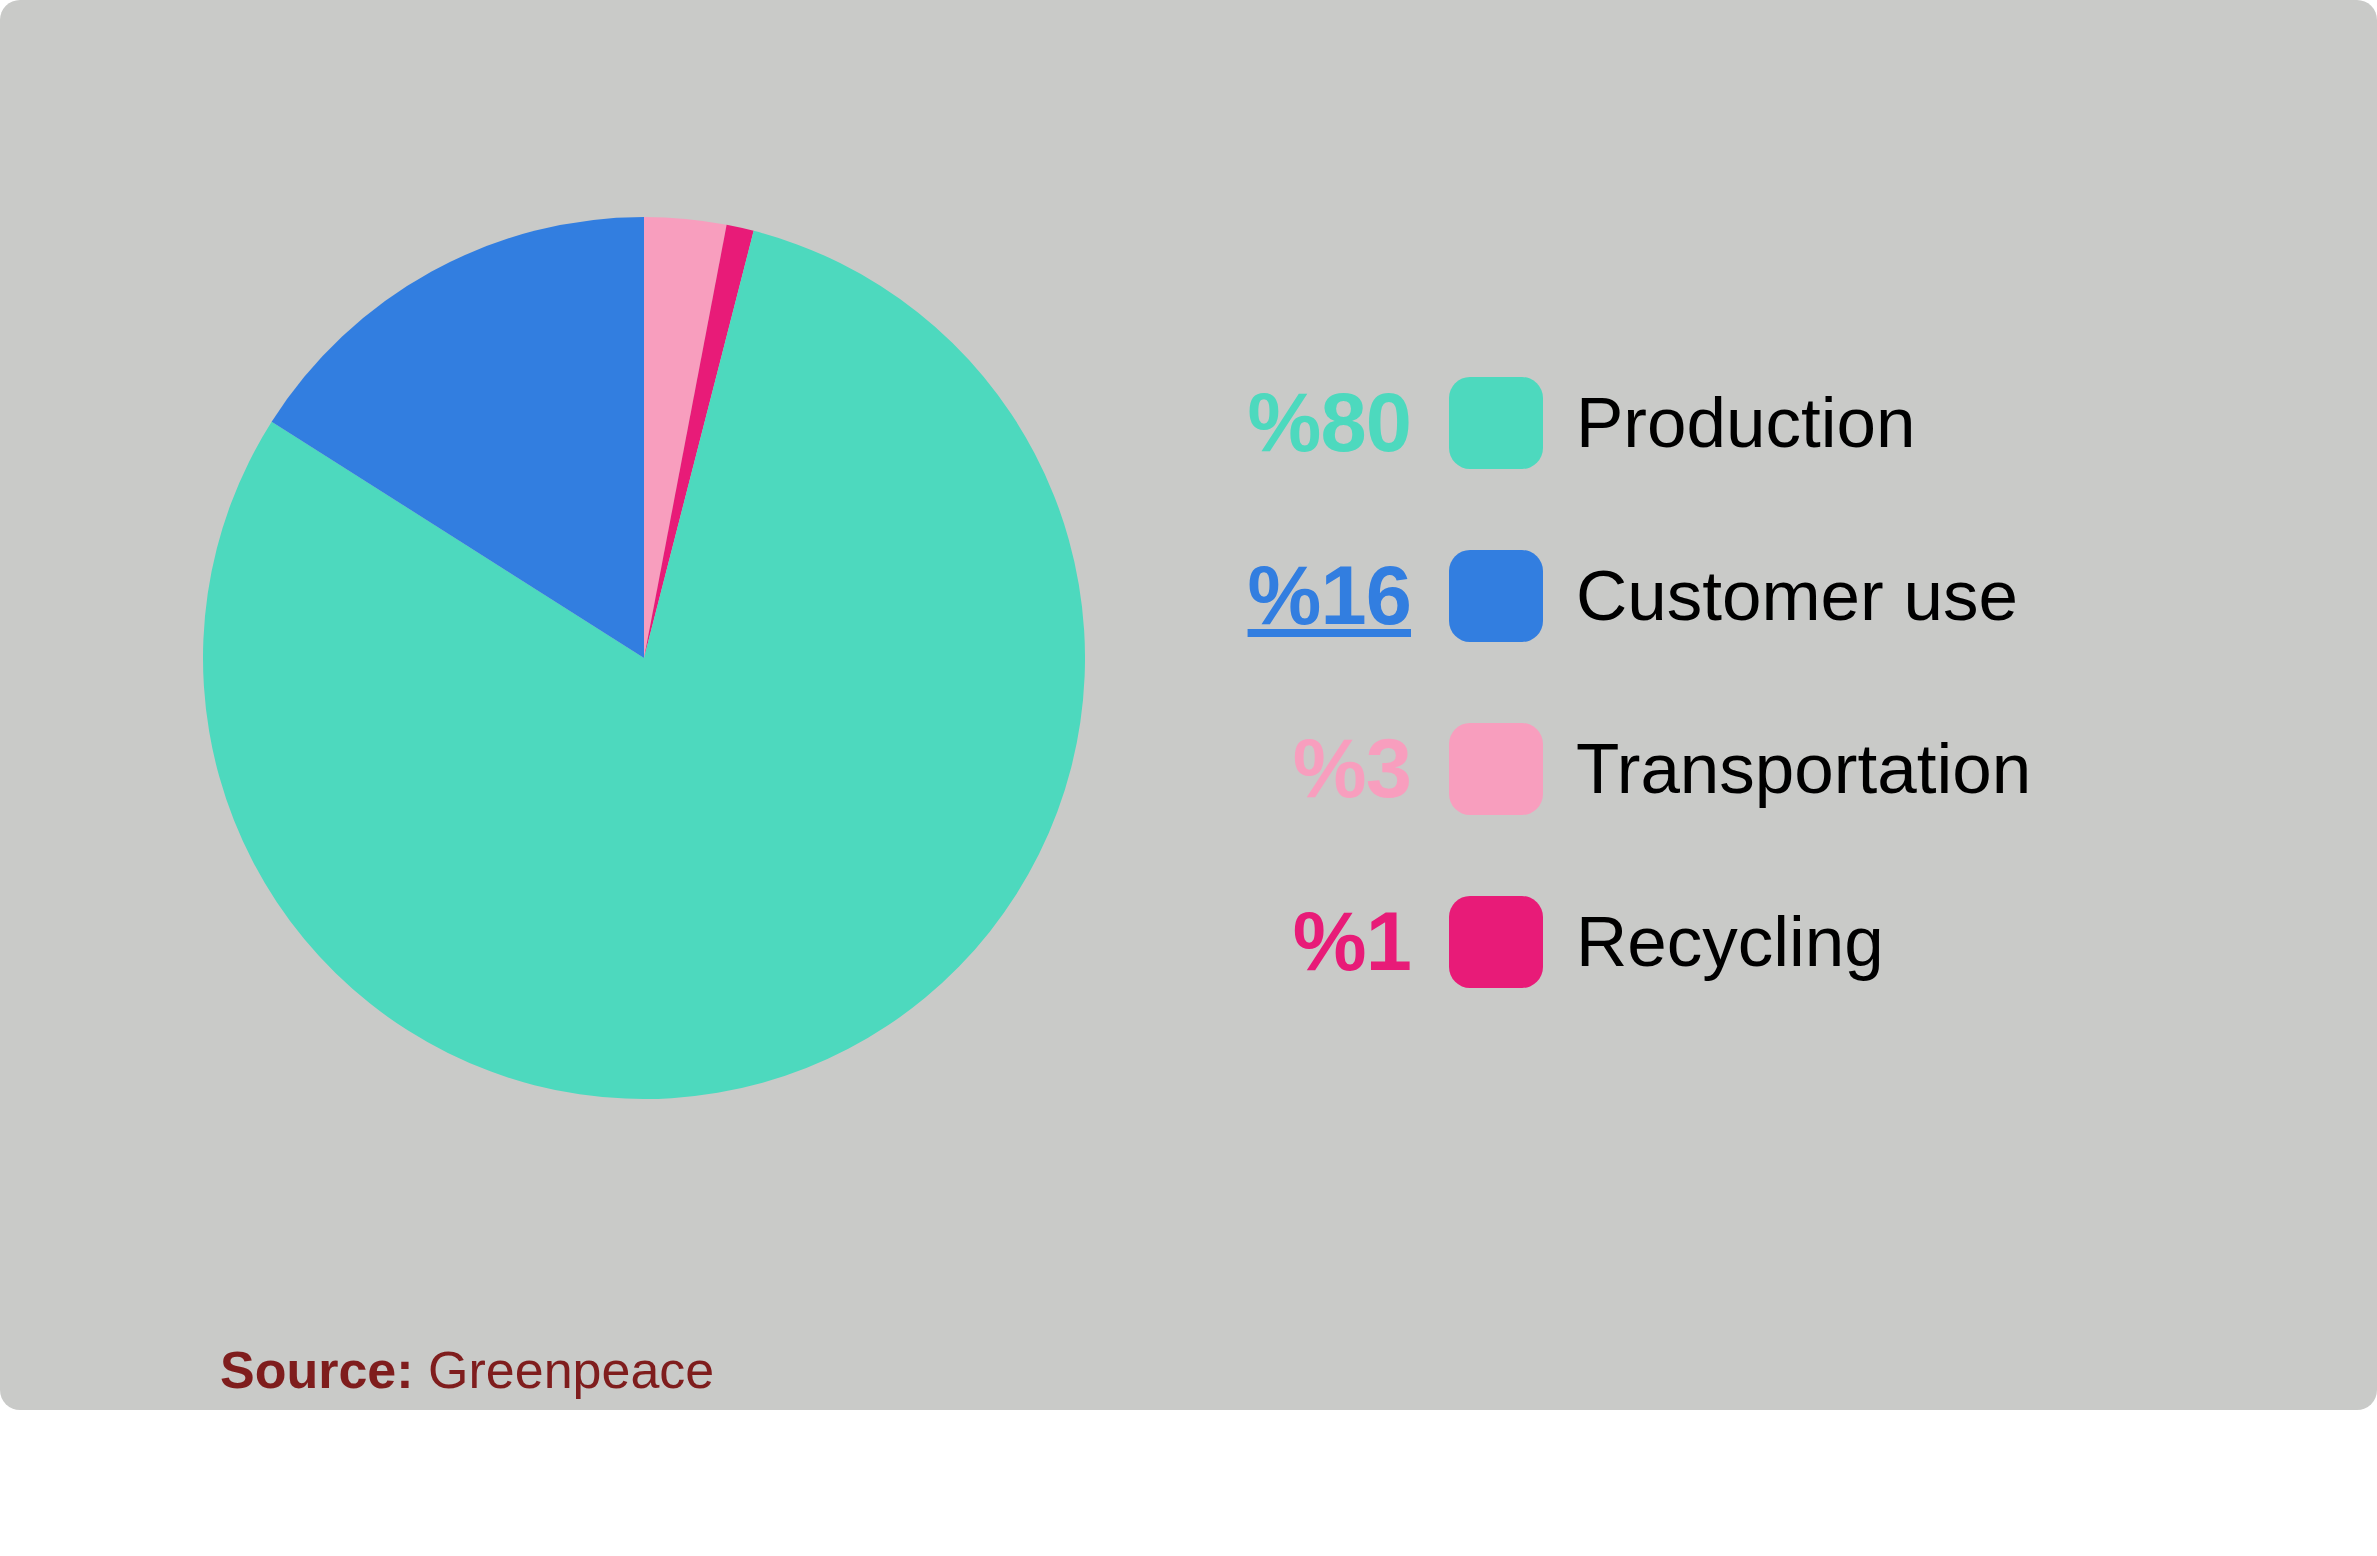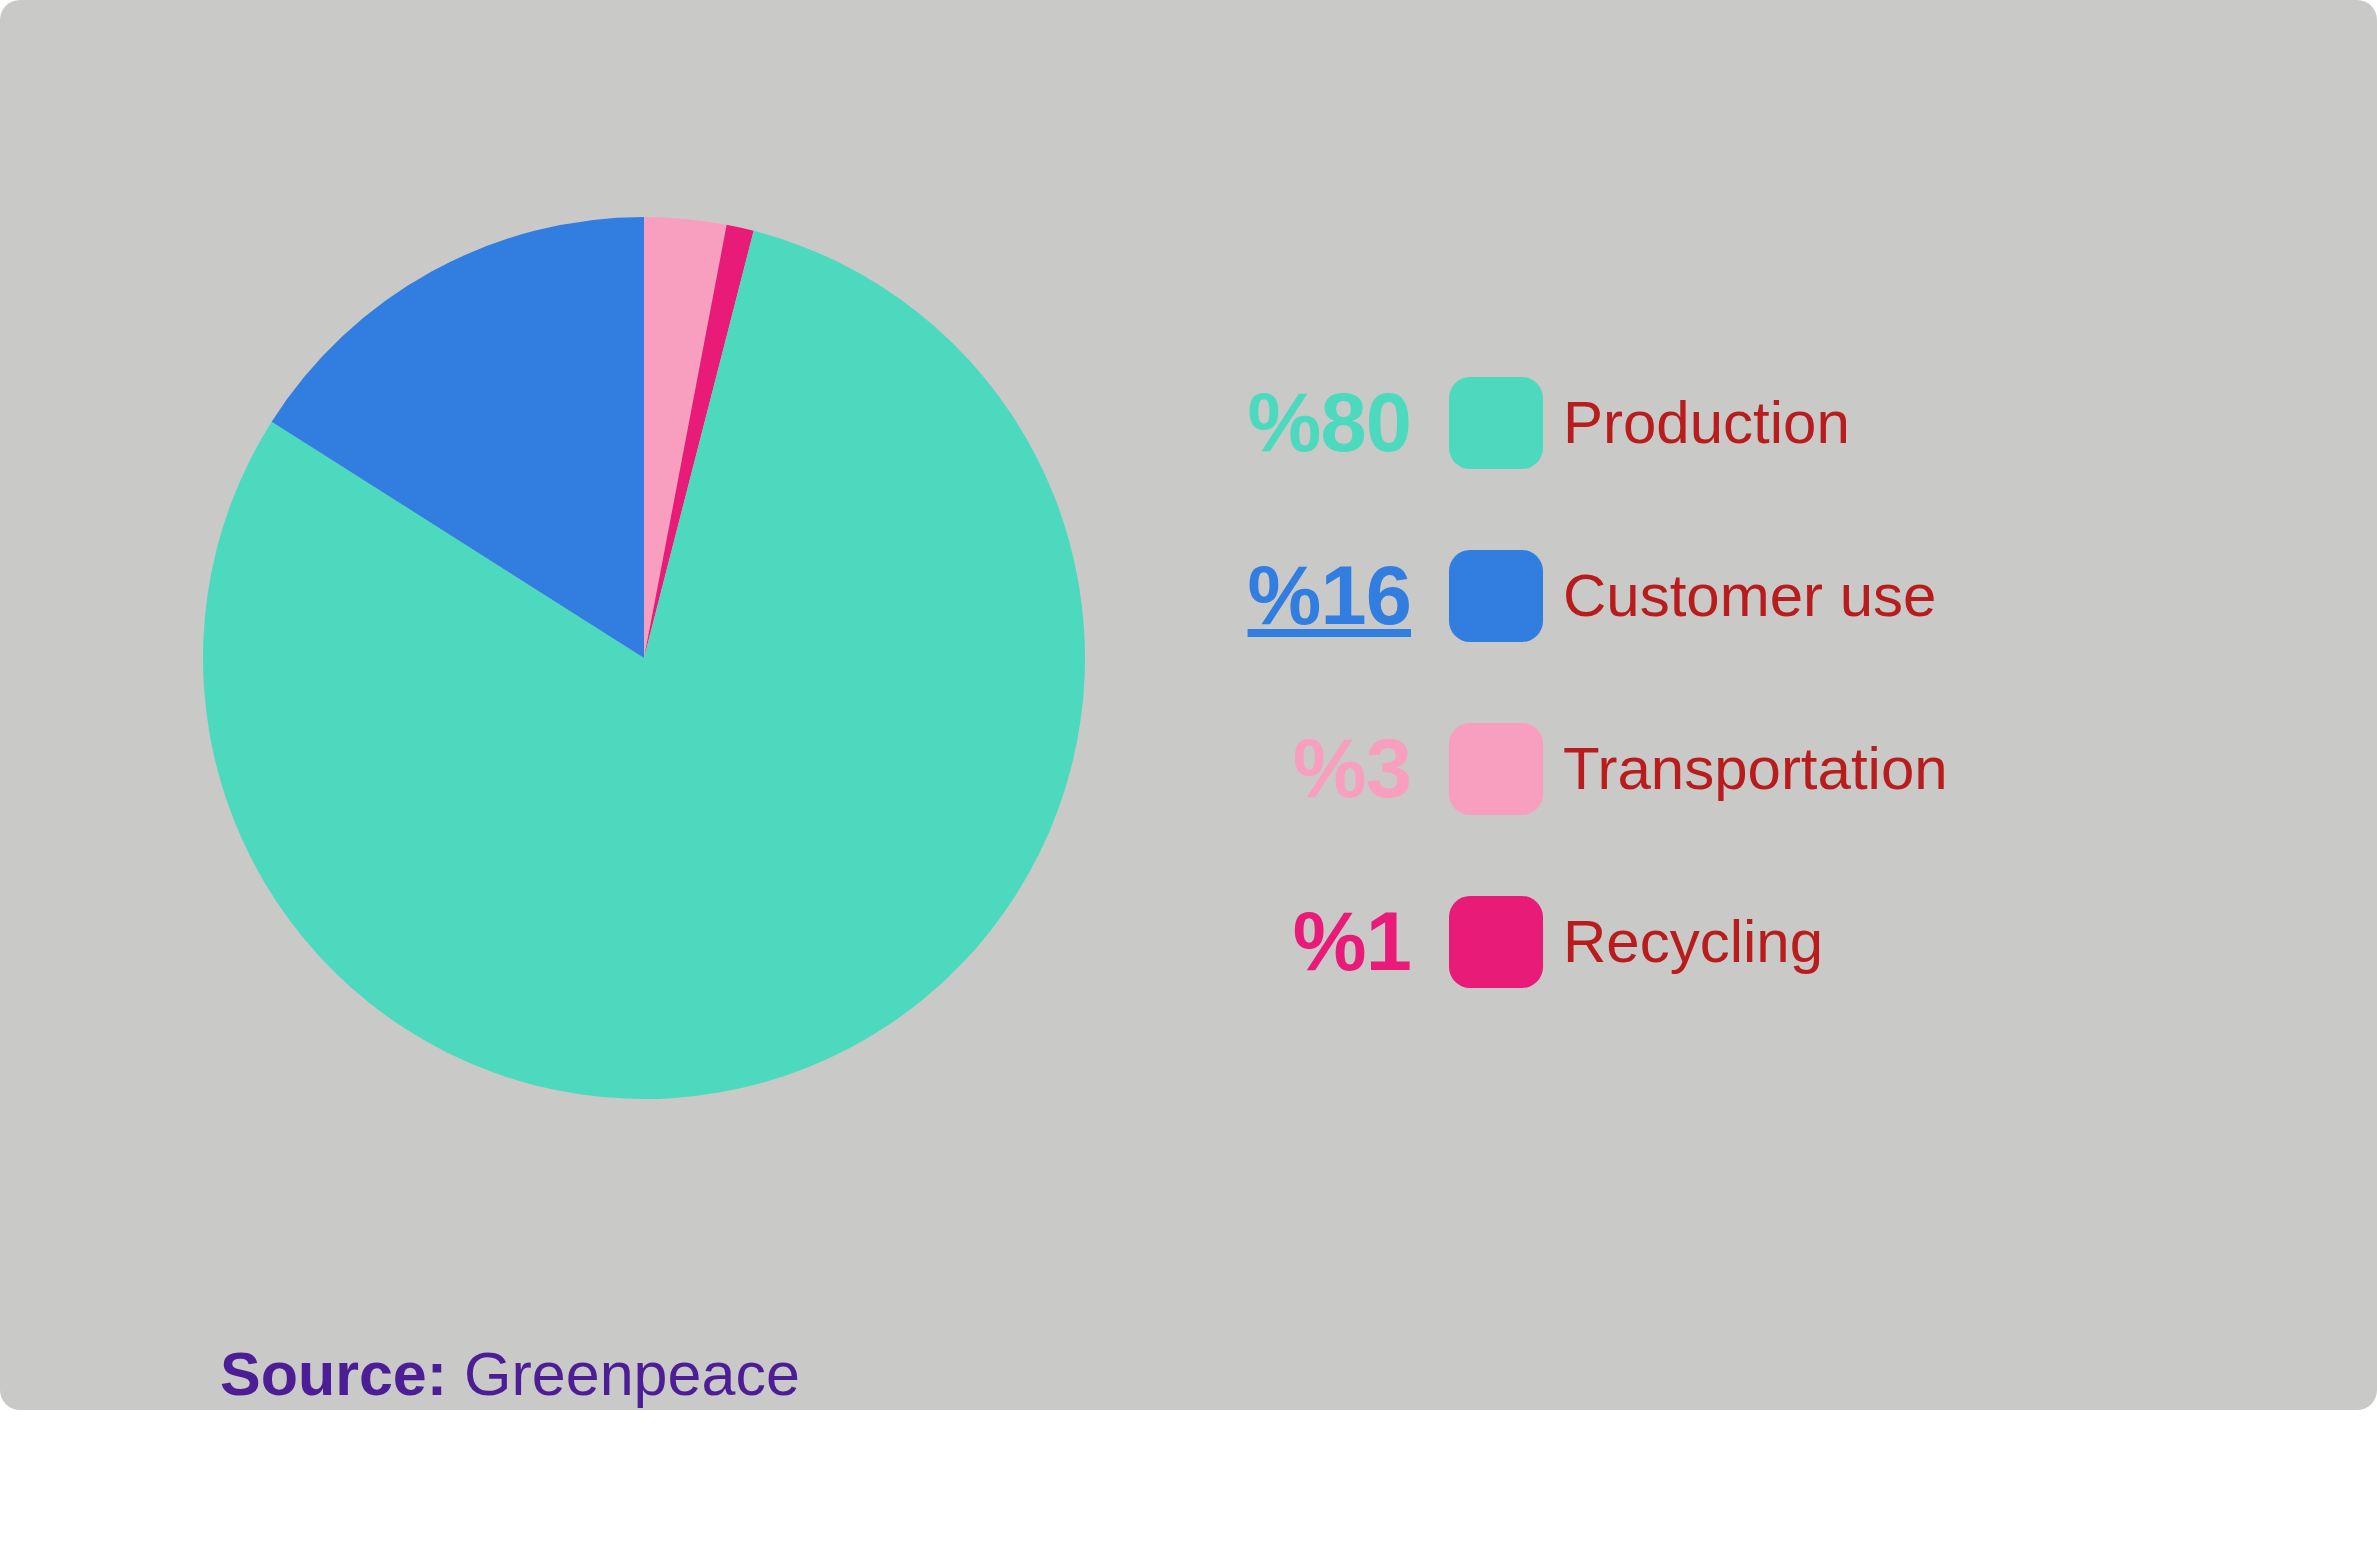--- a/index.html
+++ b/index.html
@@ -60,34 +60,34 @@
     white-space: nowrap;
   }
   .legend-swatch {
     width: 94px;
     height: 92px;
     border-radius: 21px;
     margin-left: 38px;
     flex: none;
   }
   .legend-label {
-    margin-left: 20px;
-    font-size: 60px;
-    color: #b91c1c;
+    margin-left: 33px;
+    font-size: 71px;
+    color: #000000;
     line-height: 1;
     white-space: nowrap;
   }
 
   
   #source-line {
     position: absolute;
     left: 220px;
     top: 1344px;
-    font-size: 61px;
-    color: #4c1d95;
+    font-size: 52px;
+    color: #7f1d1d;
     line-height: 1;
     white-space: nowrap;
   }
   #source-line .source-label {
     font-weight: bold;
   }
   #source-line .source-value {
     font-weight: normal;
   }
 </style>

